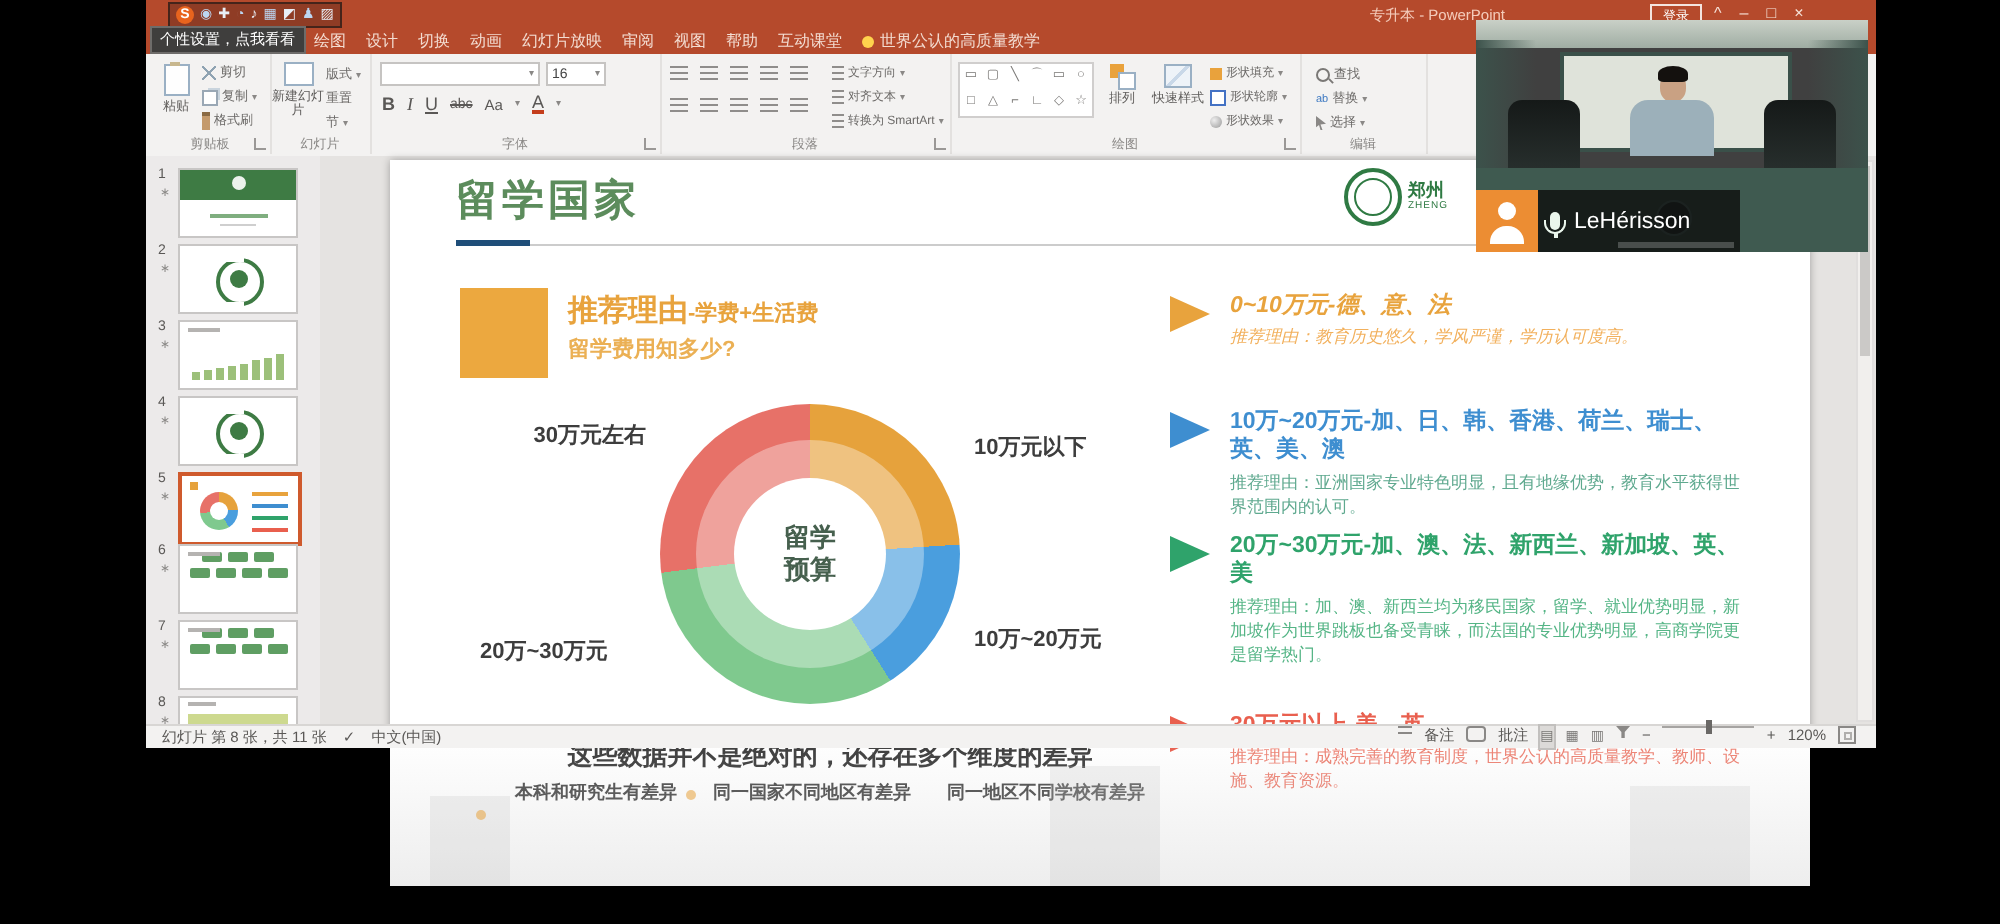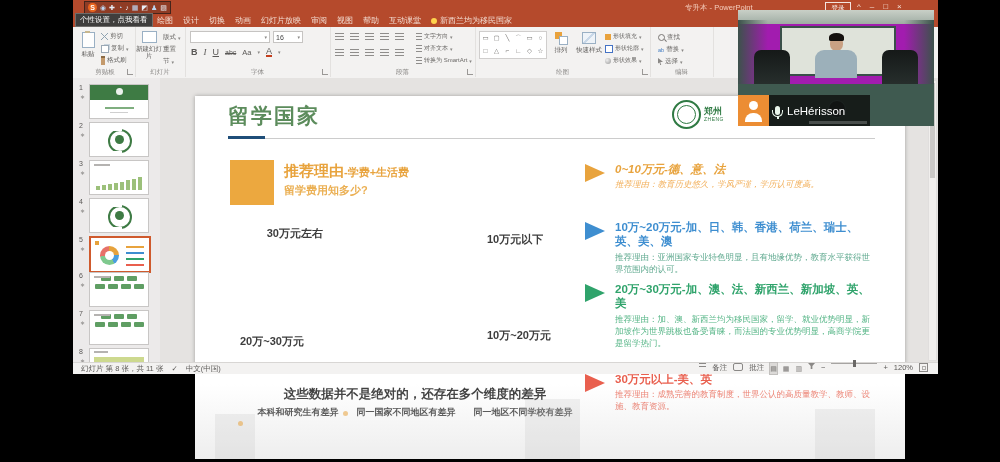--- a/index.html
+++ b/index.html
@@ -90,21 +90,21 @@
        background:repeating-linear-gradient(to bottom,#d8d6d4 0 1px,transparent 1px 4px);}
   .t-donut .md{position:absolute;left:9px;top:8px;width:19px;height:19px;border-radius:50%;
        background:conic-gradient(#E6A23C 0 86deg,#4A9EDE 86deg 148deg,#7FC98E 148deg 263deg,#E77168 263deg 360deg);}
   .t-donut .md:after{content:"";position:absolute;inset:5px;background:#fff;border-radius:50%;}
   .t-donut .osq{position:absolute;left:4px;top:3px;width:4px;height:4px;background:#E6A23C;}
   .t-donut .tx{position:absolute;right:5px;width:18px;height:2px;}
   
   .canvas{position:absolute;left:87px;top:78px;right:0;bottom:11px;background:#e5e3e1;}
   .vscroll{position:absolute;right:1px;top:2px;bottom:2px;width:7px;background:#f1efed;border:1px solid #e0dedd;}
   .vthumb{margin:2px 1px 0;height:95px;background:#cbc9c7;}
-  .slide{position:absolute;left:35px;top:18px;width:710px;height:363px;background:#fff;box-shadow:0 0 4px rgba(0,0,0,.3);overflow:hidden;}
+  .slide{position:absolute;left:35px;top:2px;width:710px;height:363px;background:#fff;box-shadow:0 0 4px rgba(0,0,0,.3);overflow:hidden;}
   .slide-title{position:absolute;left:33px;top:6px;font-size:21px;font-weight:bold;color:#5c8c5c;letter-spacing:2px;}
   .rule-gray{position:absolute;left:33px;top:42px;width:647px;height:1px;background:#cccccc;}
   .rule-navy{position:absolute;left:33px;top:40px;width:37px;height:3px;background:#1f4e79;}
   .unilogo{position:absolute;left:477px;top:4px;display:flex;gap:3px;align-items:center;}
   .unilogo .ring{width:25px;height:25px;border:2px solid #2f7a43;border-radius:50%;position:relative;}
   .unilogo .ring:after{content:"";position:absolute;inset:3px;border:1px solid #2f7a43;border-radius:50%;}
   .unilogo .lt{display:flex;flex-direction:column;line-height:1.1;color:#2f7a43;}
   .unilogo .l1{font-size:9px;font-weight:bold;}
   .unilogo .l2{font-size:5px;letter-spacing:.5px;}
   .intro-sq{position:absolute;left:35px;top:64px;width:44px;height:45px;background:#ECA83F;}
@@ -145,21 +145,21 @@
   .nb-ic{display:inline-block;width:7px;height:6px;background:repeating-linear-gradient(to bottom,#8a8886 0 1px,transparent 1px 3px);}
   .cm-ic{display:inline-block;width:8px;height:6px;border:1px solid #8a8886;border-radius:2px;}
   .vm{font-size:7px;color:#7a7876;line-height:11px;}
   .vm.on{background:#dcdad8;outline:1px solid #c2c0be;}
   .funnel{width:7px;height:6px;background:#8a8886;clip-path:polygon(0 0,100% 0,62% 50%,62% 100%,38% 100%,38% 50%);}
   .sl-track{position:relative;width:46px;height:1px;background:#a6a4a2;}
   .sl-knob{position:absolute;left:46%;top:-3px;width:3px;height:7px;background:#6a6866;}
   .fit-ic{width:7px;height:7px;border:1px solid #8a8886;position:relative;}
   .fit-ic:after{content:"";position:absolute;inset:1.5px;border:1px solid #b0aeac;}
   
-  .webcam{position:absolute;left:738px;top:10px;width:196px;height:116px;background:#a21caf;overflow:hidden;z-index:90;}
+  .webcam{position:absolute;left:738px;top:10px;width:196px;height:116px;background:#404040;overflow:hidden;z-index:90;}
   .ceiling{position:absolute;top:0;left:0;right:0;height:14px;background:linear-gradient(#c9d0c7,#9fada3);}
   .wallL{position:absolute;left:0;top:10px;width:30px;bottom:30px;background:linear-gradient(to right,#3c524b,rgba(60,82,75,0));}
   .wallR{position:absolute;right:0;top:10px;width:30px;bottom:30px;background:linear-gradient(to left,#3c524b,rgba(60,82,75,0));}
   .board{position:absolute;left:42px;top:16px;width:112px;height:46px;background:#dfe3da;border:2px solid #3a5049;}
   .ctable{position:absolute;left:0;right:0;bottom:0;height:42px;background:#3f5a50;}
   .ctable:before{content:"";position:absolute;top:0;left:0;right:0;height:3px;background:#55726
 6;}
   .emblem{position:absolute;left:50%;bottom:8px;width:16px;height:16px;margin-left:-8px;border-radius:50%;background:#27352f;border:1px solid #55726b;}
   .chair{position:absolute;width:36px;height:42px;background:linear-gradient(#151918,#2b3331);border-radius:7px 7px 0 0;top:40px;}
   .chair.cl{left:16px;} .chair.cr{right:16px;}
@@ -211,21 +211,21 @@
       <span class="tab">设计</span>
       <span class="tab">切换</span>
       <span class="tab">动画</span>
       <span class="tab">幻灯片放映</span>
       <span class="tab">审阅</span>
       <span class="tab">视图</span>
       <span class="tab">帮助</span>
       <span class="tab">互动课堂</span>
       <span class="tellme">
         <span class="bulb"></span>
-        <span>新西兰均为移民国家</span>
+        <span>世界公认的高质量教学</span>
       </span>
     </div>
     <div class="tooltip">个性设置，点我看看</div>
 
     <div class="ribbon">
       <div class="rgroup" style="left:2px;width:60px;">
         <div class="bigbtn" style="position:absolute;left:2px;top:3px;width:22px;">
           <span class="clip-ic"></span>
           <span class="tinylab">粘贴</span>
         </div>
@@ -506,20 +506,27 @@
             <span class="l1">郑州</span>
             <span class="l2">ZHENG</span>
           </span>
         </div>
         <div class="intro-sq"></div>
         <div class="intro-h">
           <span class="big">推荐理由</span><span class="small">-学费+生活费</span>
         </div>
         <div class="intro-sub">留学费用知多少?</div>
 
+        <div class="donut" style="background: conic-gradient(rgb(230, 162, 60) 0deg, rgb(230, 162, 60) 86.4deg, rgb(74, 158, 222) 86.4deg, rgb(74, 158, 222) 147.6deg, rgb(127, 201, 142) 147.6deg, rgb(127, 201, 142) 262.8deg, rgb(231, 113, 104) 262.8deg, rgb(231, 113, 104) 360deg);">
+          <div class="donut-mid"></div>
+          <div class="donut-hole">
+            <span>留学</span>
+            <span>预算</span>
+          </div>
+        </div>
         <div class="dlabel dl-tl">30万元左右</div>
         <div class="dlabel dl-tr">10万元以下</div>
         <div class="dlabel dl-bl">20万~30万元</div>
         <div class="dlabel dl-br">10万~20万元</div>
 
         <div class="blocks">
           <div class="block b1" style="top:6px;font-style:italic;">
             <div class="tri"></div>
             <div class="bhead">0~10万元-德、意、法</div>
             <div class="breason">推荐理由：教育历史悠久，学风严谨，学历认可度高。</div>

